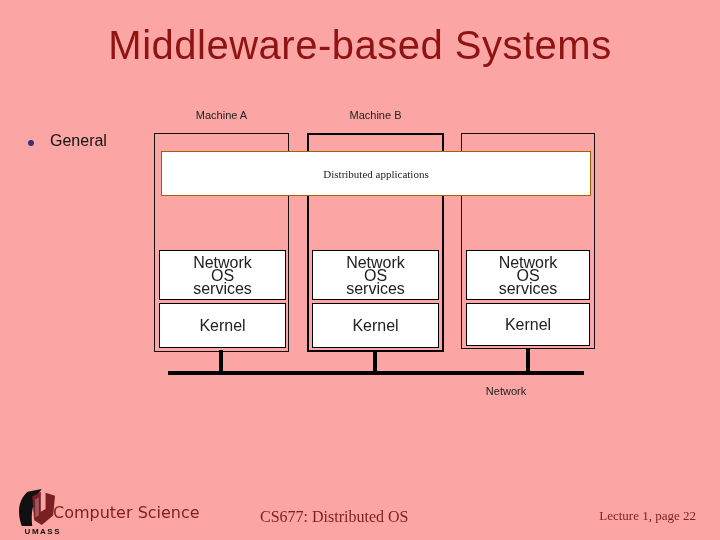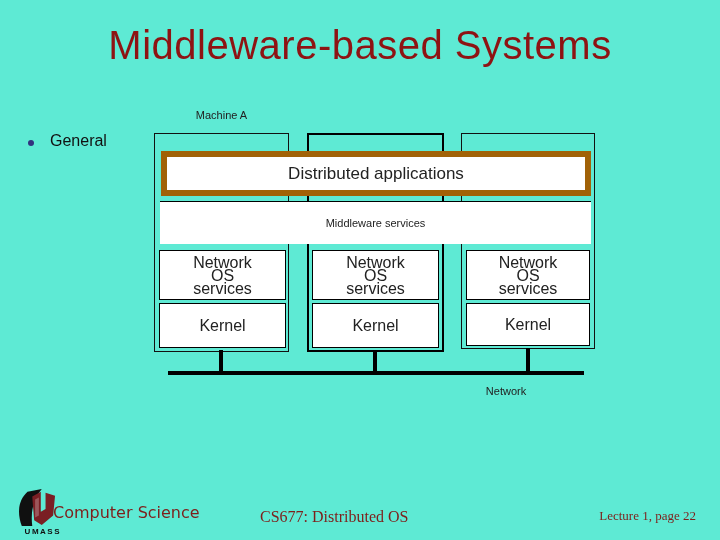--- a/index.html
+++ b/index.html
@@ -1,17 +1,17 @@
 <!DOCTYPE html>
 <html style="--title-red: #8e1313; --footer-red: #7d1f1b; --bullet-navy: #32327f; --logo-maroon: #7a1f24;"><head>
 <meta charset="utf-8">
 <style>
   html,body{margin:0;padding:0;background:#888;}
   .slide{
-    position:relative;width:720px;height:540px;background:#5eead4;
+    position:relative;width:720px;height:540px;background:#fca5a5;
     font-family:"Liberation Sans",sans-serif;overflow:hidden;margin:0 auto;
   }
   
   .title{
     position:absolute;top:22px;left:0;width:720px;text-align:center;
     font-size:40px;line-height:46px;font-weight:400;letter-spacing:.5px;
     color:var(--title-red,#8e1313);margin:0;
   }
   
   .bullet-dot{
@@ -25,22 +25,22 @@
   
   .diagram{position:absolute;left:16px;top:0;width:720px;height:451px;}
   .mlabel{
     position:absolute;top:109px;height:15px;text-align:center;
     font-size:11px;color:#222;z-index:4;
   }
   .mbox{position:absolute;top:133px;height:219px;border:1px solid #111;z-index:1;box-sizing:border-box;background:transparent;}
   .mbox.bold{border-width:2px;border-color:#000;}
   .da-box{
     position:absolute;left:145px;top:151px;width:430px;height:45px;background:#fff;
-    border:6px solid #a16207;box-sizing:border-box;z-index:2;
-    display:flex;align-items:center;justify-content:center;font-size:17px;color:#222;
+    border:1px solid #a16207;box-sizing:border-box;z-index:2;
+    display:flex;align-items:center;justify-content:center;font-size:11px;color:#222;font-family:Liberation Serif, serif;
   }
   .mw-band{
     position:absolute;left:144px;top:201px;width:431px;height:43px;background:#fff;
     border-top:1px solid #000;box-sizing:border-box;z-index:2;
     display:flex;align-items:center;justify-content:center;font-size:11px;color:#222;
   }
   .inner-box{
     position:absolute;background:#fff;border:1px solid #000;box-sizing:border-box;z-index:3;
     display:flex;align-items:center;justify-content:center;
     font-size:16px;color:#222;text-align:center;
@@ -76,30 +76,28 @@
 <div class="slide">
 
   <h1 class="title">Middleware-based Systems</h1>
 
   <span class="bullet-dot"></span>
   <span class="bullet-text">General</span>
 
   <div class="diagram">
 
     <div class="mlabel" style="left:138px;width:135px;">Machine A</div>
+    <div class="mlabel" style="left:291px;width:137px;">Machine B</div>
 
     <div class="mbox" style="left:138px;width:135px;"></div>
     <div class="mbox bold" style="left:291px;width:137px;"></div>
     <div class="mbox" style="left:445px;width:134px;height:216px;"></div>
 
     <div class="da-box">
       <span>Distributed applications</span>
-    </div>
-    <div class="mw-band">
-      <span>Middleware services</span>
     </div>
 
     <div class="inner-box nos" style="left:143px;width:127px;">
       <span>Network OS services</span>
     </div>
     <div class="inner-box kernel" style="left:143px;width:127px;">
       <span>Kernel</span>
     </div>
 
     <div class="inner-box nos" style="left:296px;width:127px;">

